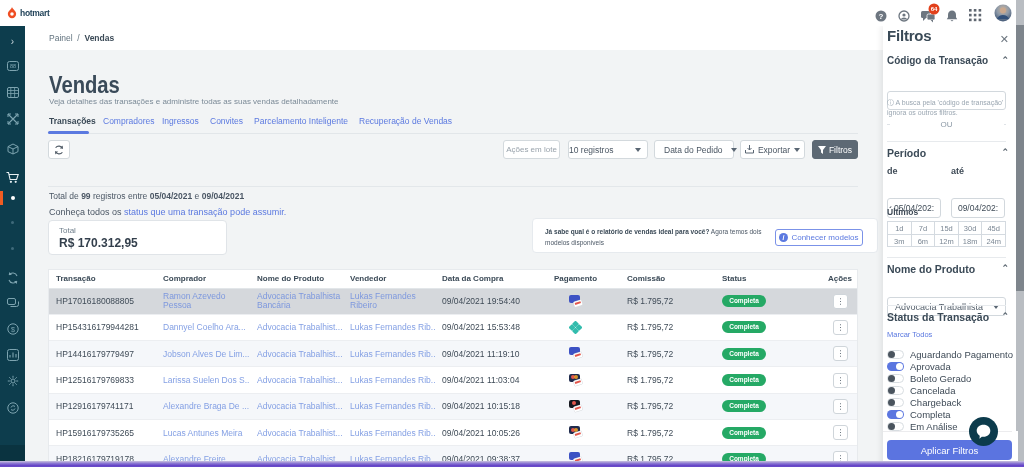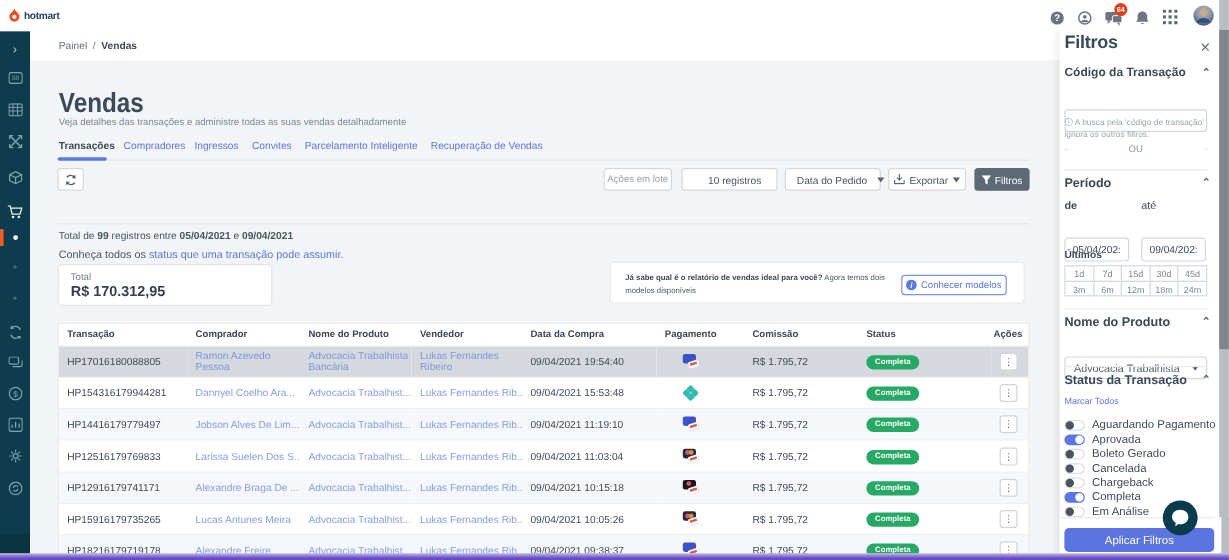--- a/index.html
+++ b/index.html
@@ -33,21 +33,21 @@
   .caret { display:inline-block; width:0; height:0; border-left:3px solid transparent; border-right:3px solid transparent; border-top:4px solid #5a6673; }
 
   #gotext { position:absolute; left:49px; top:167px; font-size:9px; color:#4a5664; z-index:2;margin-top:40px; }
   #gotext a { color:#5b79e0; text-decoration:none; }
   .hr { position:absolute; left:48px; width:810px; height:1px; background:#e3e7ea; z-index:2; }
   #totline { position:absolute; left:49px; top:191px; font-size:8.5px; color:#4a5664; z-index:2; }
 
   #totcard { position:absolute; left:48px; top:220px; width:179px; height:35px; background:#fff; border:1px solid #e0e4e8; border-radius:4px; padding:5px 0 0 10px; z-index:2; }
   #totcard .l1 { font-size:8px; color:#71808d; }
   #totcard .l2 { font-size:12px; font-weight:bold; color:#333f4c; margin-top:1px; }
-  #callout { position:absolute; left:508px; top:218px; width:346px; height:35px; background:#fff; border:1px solid #e6eaee; border-radius:4px; padding:7px 0 0 12px; font-size:6.5px; color:#4a5664; line-height:11px; z-index:2; }
+  #callout { position:absolute; left:532px; top:218px; width:346px; height:35px; background:#fff; border:1px solid #e6eaee; border-radius:4px; padding:7px 0 0 12px; font-size:6.5px; color:#4a5664; line-height:11px; z-index:2; }
   #callout b { color:#3b4a57; }
   #cbtn { position:absolute; right:14px; top:10px; width:88px; height:17px; border:1px solid #7b92e8; border-radius:3px; color:#5b79e0; font-size:8px; display:flex; align-items:center; justify-content:center; background:#fff; }
 
   
   #tbl { position:absolute; left:48px; top:269px; width:810px; background:#fff; border:1px solid #e7eaed; border-bottom:none; z-index:2; }
   table { border-collapse:collapse; width:808px; table-layout:fixed; font-size:8.5px; }
   th { font-size:8px; color:#3b4a57; text-align:left; font-weight:bold; height:18px; padding:0 0 0 7px; border-bottom:1px solid #e2e6e9; }
   td { height:26.3px; padding:0 2px 0 7px; color:#3f4b57; border-bottom:1px solid #eceef1; overflow:hidden; white-space:nowrap; }
   tr.odd td { background:#f5f7fa; }
   tr.sel td { background:#d5d8dc; }
@@ -240,21 +240,21 @@
 <div id="tabline"></div>
 
 <div class="btn" style="left:48px; width:22px;">
   <svg width="10" height="10">
       <path d="M8.6 3.6a4 4 0 0 0-7-.8M1.4 6.4a4 4 0 0 0 7 .8" fill="none" stroke="#525d68" stroke-width="1.1"></path>
       <path d="M8.8 0.5v3h-3z" fill="#525d68"></path>
       <path d="M1.2 9.5v-3h3z" fill="#525d68"></path>
     </svg>
 </div>
 <div class="btn" style="left:503px; width:57px; color:#98a2ab; font-size:8px;">Ações em lote</div>
-<div class="btn" style="left:568px; width:80px; justify-content:flex-start; padding-left:21px;">10 registros<span class="caret" style="margin-left:22px;"></span></div>
+<div class="btn" style="left:568px; width:80px; justify-content:flex-start; padding-left:0;">10 registros<span class="caret" style="margin-left:22px;"></span></div>
 <div class="btn" style="left:654px; width:80px; justify-content:flex-start; padding-left:9px;">Data do Pedido<span class="caret" style="margin-left:8px;"></span></div>
 <div class="btn" style="left:740px; width:65px;">
   <svg width="9" height="9" style="margin-right:4px;">
       <path d="M4.5 0v5M2.5 3l2 2 2-2" fill="none" stroke="#5a6673"></path>
       <path d="M0.5 5v3h8V5" fill="none" stroke="#5a6673"></path>
     </svg>
   Exportar<span class="caret" style="margin-left:4px;"></span>
 </div>
 <div class="btn" style="left:812px; width:46px; background:#5d6974; border-color:#5d6974; color:#fff;">
   <svg width="8" height="8" style="margin-right:3px;">
@@ -402,21 +402,21 @@
   <div class="in" style="top:94px; display:flex; align-items:center; color:#8b98a5; font-size:8px;gap:45px;">
     <span style="flex:1; height:1px; background:#dfe3e7;"></span>
       <span style="padding:0 6px;">OU</span>
       <span style="flex:1; height:1px; background:#dfe3e7;"></span>
   </div>
   <div class="ddiv" style="top:115px;"></div>
 
   <div class="in dlbl" style="top:121px; font-size:10.5px;">Período</div>
   <div class="chev" style="top:121px;">⌃</div>
   <div class="in" style="top:140px; font-size:9px; font-weight:bold; color:#3f4b57;">de</div>
-  <div style="position:absolute; left:68px; top:140px; font-size:9px; font-weight:normal; color:#3f4b57;">até</div>
+  <div style="position:absolute; left:68px; top:140px; font-size:9px; font-weight:bold; color:#3f4b57;">até</div>
   <div class="dinput" style="position:absolute; left:4px; top:155px; width:54px; height:20px; font-size:8.5px; color:#3f4b57; display:flex; align-items:center; justify-content:center;">05/04/202:</div>
   <div class="dinput" style="position:absolute; left:68px; top:155px; width:54px; height:20px; font-size:8.5px; color:#3f4b57; display:flex; align-items:center; justify-content:center;">09/04/202:</div>
   <div class="in" style="top:181px; font-size:8.5px; font-weight:bold; color:#3f4b57;">Últimos</div>
   <div class="chipgrid">
     <div class="chip">1d</div>
       <div class="chip">7d</div>
       <div class="chip">15d</div>
       <div class="chip">30d</div>
       <div class="chip">45d</div>
     <div class="chip">3m</div>

